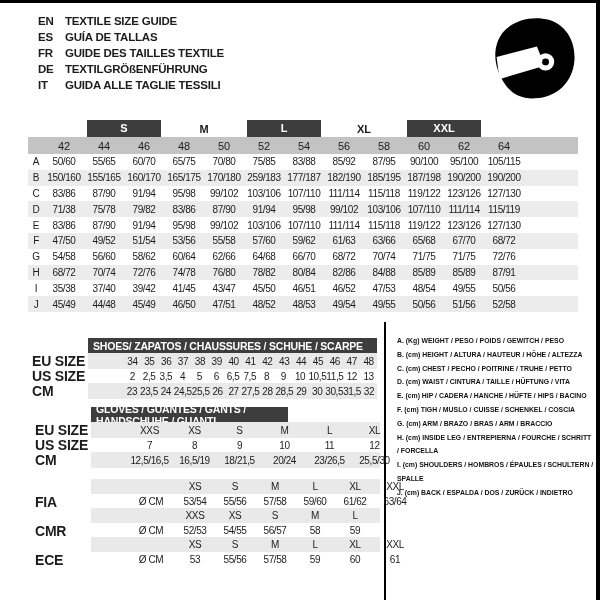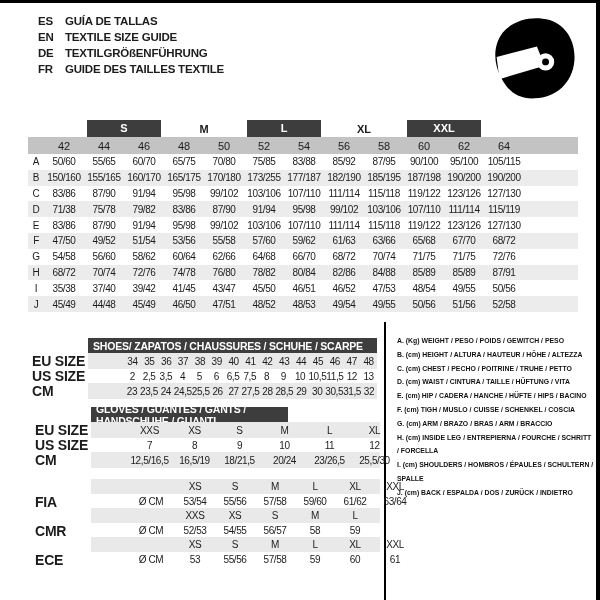--- a/index.html
+++ b/index.html
@@ -58,34 +58,38 @@
 </head>
 <body>
 
 <div class="page">
   <div class="top-border"></div>
   <div class="right-border"></div>
   <div class="divider-v"></div>
 
   <div class="lang-block" id="langBlock">
       <div class="lang-row">
+        <div class="lang-code">EN</div>
+        <div class="lang-text">TEXTILE SIZE GUIDE</div>
+      </div>
+      <div class="lang-row">
         <div class="lang-code">ES</div>
         <div class="lang-text">GUÍA DE TALLAS</div>
       </div>
       <div class="lang-row">
-        <div class="lang-code">EN</div>
-        <div class="lang-text">TEXTILE SIZE GUIDE</div>
+        <div class="lang-code">FR</div>
+        <div class="lang-text">GUIDE DES TAILLES TEXTILE</div>
       </div>
       <div class="lang-row">
         <div class="lang-code">DE</div>
         <div class="lang-text">TEXTILGRÖßENFÜHRUNG</div>
       </div>
       <div class="lang-row">
-        <div class="lang-code">FR</div>
-        <div class="lang-text">GUIDE DES TAILLES TEXTILE</div>
+        <div class="lang-code">IT</div>
+        <div class="lang-text">GUIDA ALLE TAGLIE TESSILI</div>
       </div>
     </div>
 
   <div class="helmet-logo">
     <svg viewBox="0 0 100 100" width="96" height="96" aria-hidden="true">
       <path d="M58 8 C80 10 93 30 91 52 C89 75 72 90 50 91 C32 92 21 83 14 68 C7 54 6 37 16 23 C26 11 42 6 58 8 Z" fill="#000"></path>
       <polygon points="10,48 52,37 60,57 13,71" fill="#fff"></polygon>
       <circle cx="61" cy="53" r="9" fill="#fff"></circle>
       <circle cx="61" cy="53" r="3.6" fill="#000"></circle>
     </svg>
@@ -129,21 +133,21 @@
         <div class="cell">95/100</div>
         <div class="cell">105/115</div>
       </div>
       <div class="trow drow alt">
         <div class="lcell">B</div>
         <div class="cell">150/160</div>
         <div class="cell">155/165</div>
         <div class="cell">160/170</div>
         <div class="cell">165/175</div>
         <div class="cell">170/180</div>
-        <div class="cell">173/255</div>
+        <div class="cell">259/183</div>
         <div class="cell">177/187</div>
         <div class="cell">182/190</div>
         <div class="cell">185/195</div>
         <div class="cell">187/198</div>
         <div class="cell">190/200</div>
         <div class="cell">190/200</div>
       </div>
       <div class="trow drow">
         <div class="lcell">C</div>
         <div class="cell">83/86</div>

